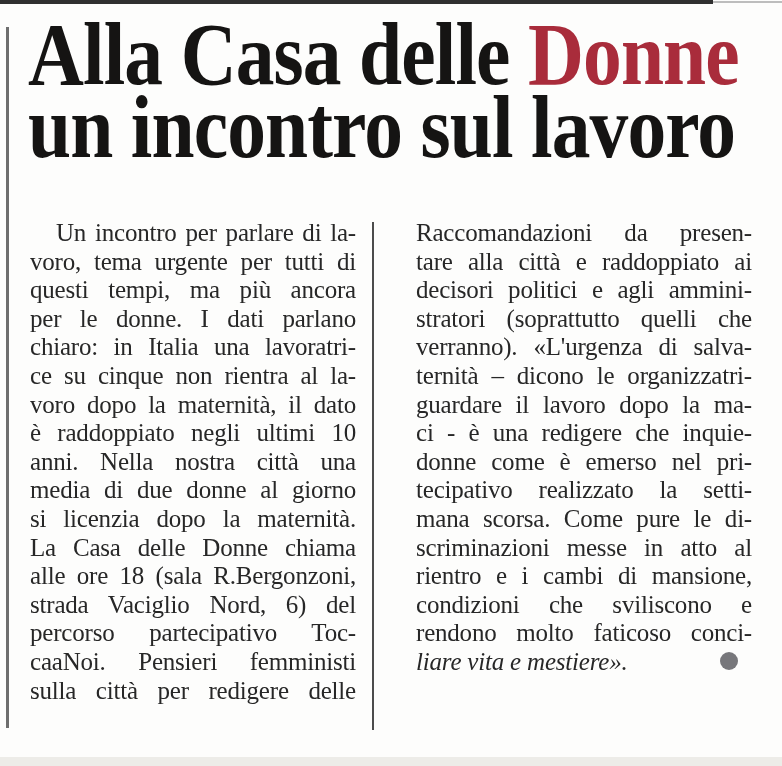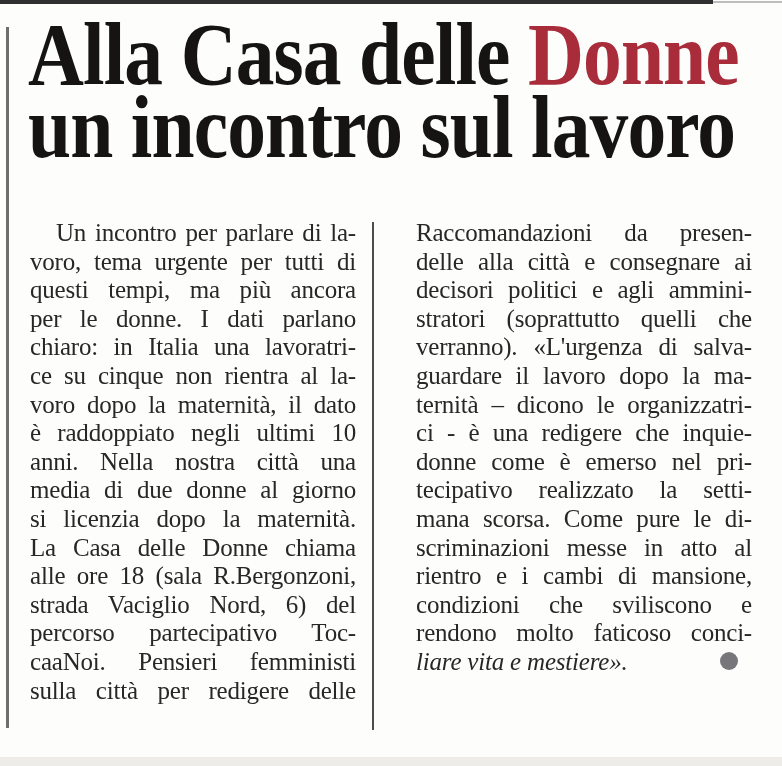--- a/index.html
+++ b/index.html
@@ -114,26 +114,26 @@
     <div class="body-line">si licenzia dopo la maternità.</div>
     <div class="body-line">La Casa delle Donne chiama</div>
     <div class="body-line">alle ore 18 (sala R.Bergonzoni,</div>
     <div class="body-line">strada Vaciglio Nord, 6) del</div>
     <div class="body-line">percorso partecipativo Toc-</div>
     <div class="body-line">caaNoi. Pensieri femministi</div>
     <div class="body-line">sulla città per redigere delle</div>
   </div>
 <div class="column col-right" id="col-right">
     <div class="body-line">Raccomandazioni da presen-</div>
-    <div class="body-line">delle alla città e consegnare ai</div>
+    <div class="body-line">tare alla città e raddoppiato ai</div>
     <div class="body-line">decisori politici e agli ammini-</div>
     <div class="body-line">stratori (soprattutto quelli che</div>
     <div class="body-line">verranno). «L'urgenza di salva-</div>
+    <div class="body-line">ternità – dicono le organizzatri-</div>
     <div class="body-line">guardare il lavoro dopo la ma-</div>
-    <div class="body-line">ternità – dicono le organizzatri-</div>
     <div class="body-line">ci - è una redigere che inquie-</div>
     <div class="body-line">donne come è emerso nel pri-</div>
     <div class="body-line">tecipativo realizzato la setti-</div>
     <div class="body-line">mana scorsa. Come pure le di-</div>
     <div class="body-line">scriminazioni messe in atto al</div>
     <div class="body-line">rientro e i cambi di mansione,</div>
     <div class="body-line">condizioni che sviliscono e</div>
     <div class="body-line">rendono molto faticoso conci-</div>
     <div class="body-line final-line">liare vita e mestiere».<span class="end-dot"></span></div>
   </div>

